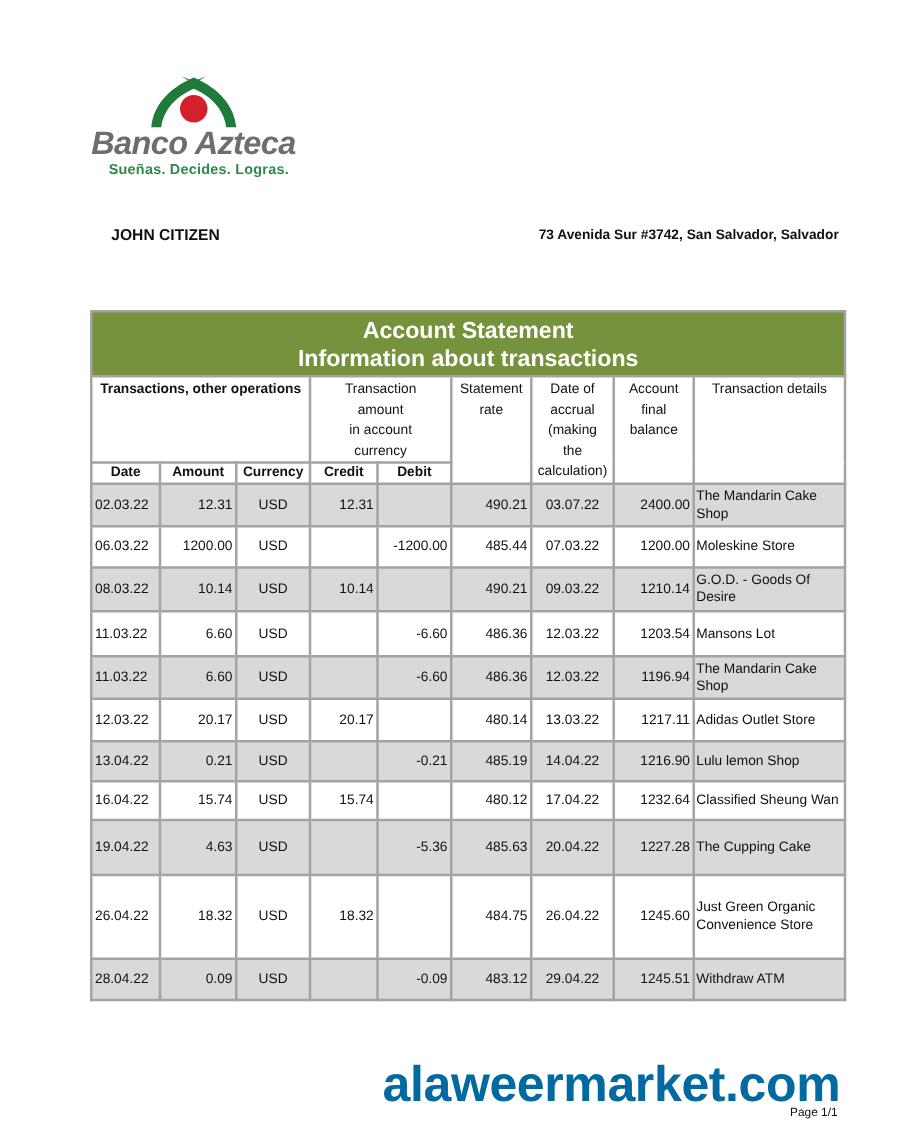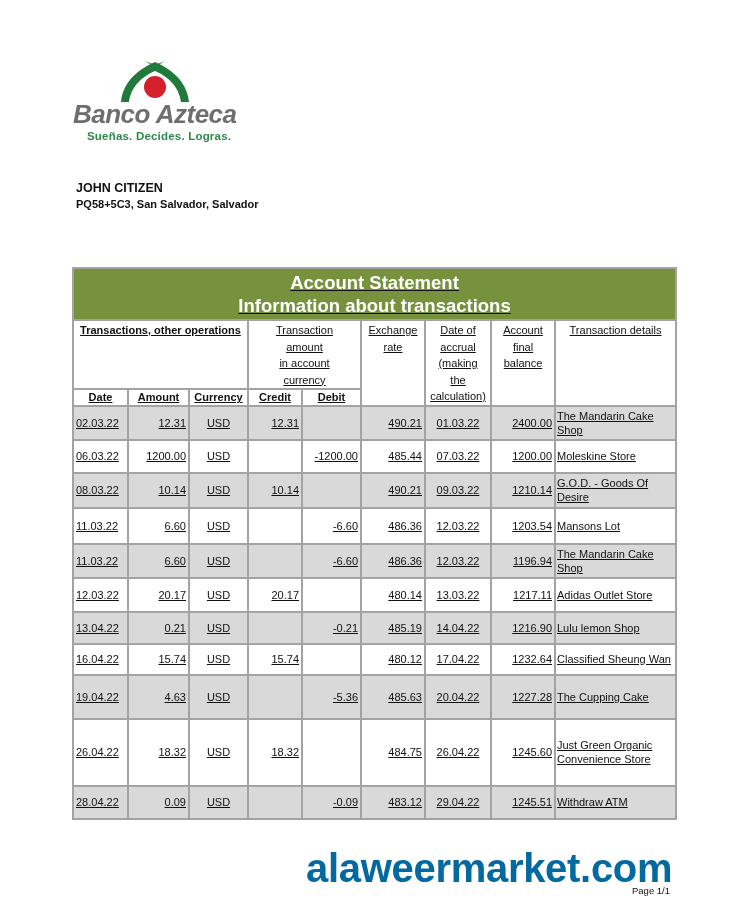--- a/index.html
+++ b/index.html
@@ -2,26 +2,26 @@
 <html><head>
 <meta charset="utf-8">
 <style>
   html, body { margin:0; padding:0; background:#ffffff; }
   body { width:735px; height:906px; position:relative; overflow:hidden; font-family:"Liberation Sans", sans-serif; color:#111; }
   .logo { position:absolute; left:70px; top:58px; width:175px; height:90px; }
   .logo svg { position:absolute; left:45px; top:0; }
   .brand { position:absolute; left:73px; top:99px; font-size:26px; font-weight:bold; font-style:italic; color:#6d6e70; letter-spacing:-0.5px; line-height:30px; white-space:nowrap; }
   .tagline { position:absolute; left:87px; top:130px; font-size:11.5px; font-weight:bold; color:#2e8a4a; white-space:nowrap; letter-spacing:0.2px; }
   .client { position:absolute; left:76px; top:180px; }
-  .client .name { font-size:12.5px; font-weight:bold; line-height:16px; }
+  .client .name { font-size:12.5px; font-weight:bold; line-height:16px;margin-left:13px; }
   .client .addr { font-size:11px; font-weight:bold; line-height:17px; }
   .bank { position:absolute; right:64px; top:180px; text-align:right; }
   .bank div { font-size:11px; font-weight:bold; line-height:17px; }
 
-  table.stmt { position:absolute; left:72px; top:267px; width:603px; border-collapse:collapse; font-size:11px; table-layout:fixed;text-decoration:underline; }
+  table.stmt { position:absolute; left:72px; top:248px; width:603px; border-collapse:collapse; font-size:11px; table-layout:fixed; }
   table.stmt td, table.stmt th { border:2px solid #a3a3a3; padding:0 2px; }
   .title-cell { background:#76923c; color:#ffffff; font-size:18.5px; font-weight:bold; text-align:center; line-height:23px; padding:2px 0 2px 0 !important; }
   .hdr { font-weight:normal; text-align:center; vertical-align:top; line-height:16.5px; padding-top:1px !important; }
   .hdr.bold { font-weight:bold; }
   .sub { font-weight:bold; text-align:center; height:14px; line-height:14px; }
   tr.data td { vertical-align:middle; }
   tr.data.shaded td { background:#d9d9d9; }
   .r { text-align:right; }
   .c { text-align:center; }
   .l { text-align:left; }
@@ -37,24 +37,24 @@
     <path d="M6 44 C 8 22, 26 10, 40 4 C 54 10, 72 22, 74 44 L 66 44 C 64 28, 52 18, 40 13 C 28 18, 16 28, 14 44 Z" fill="#1f7a3c"></path>
     <path d="M30 3 L40 9 L50 3 L40 7 Z" fill="#1f7a3c"></path>
     <circle cx="40" cy="29" r="11" fill="#d4202a"></circle>
   </svg>
 </div>
 <div class="brand">Banco Azteca</div>
 <div class="tagline">Sueñas. Decides. Logras.</div>
 
 <div class="client">
   <div class="name">JOHN CITIZEN</div>
-  <div class="addr">PQ58+5C3, San Salvador, Salvador</div>
 </div>
 
 <div class="bank">
+  <div>73 Avenida Sur #3742, San Salvador, Salvador</div>
 </div>
 
 <table class="stmt">
   <colgroup>
     <col style="width:55px">
       <col style="width:61px">
       <col style="width:59px">
       <col style="width:54px">
       <col style="width:59px">
       <col style="width:64px">
@@ -71,21 +71,21 @@
   </tr>
   <tr>
     <th colspan="3" class="hdr bold" style="height:65px">Transactions, other operations</th>
     <th colspan="2" class="hdr">
       <div>Transaction</div>
       <div>amount</div>
       <div>in account</div>
       <div>currency</div>
     </th>
     <th rowspan="2" class="hdr">
-      <div>Exchange</div>
+      <div>Statement</div>
       <div>rate</div>
     </th>
     <th rowspan="2" class="hdr">
       <div>Date of</div>
       <div>accrual</div>
       <div>(making</div>
       <div>the</div>
       <div>calculation)</div>
     </th>
     <th rowspan="2" class="hdr">
@@ -104,21 +104,21 @@
   </tr>
   </tbody>
     <tbody id="rows">
       <tr class="data shaded" style="height: 34px; border-radius: 17px;">
         <td class="l">02.03.22</td>
         <td class="r">12.31</td>
         <td class="c">USD</td>
         <td class="r">12.31</td>
         <td class="r"></td>
         <td class="r">490.21</td>
-        <td class="c">01.03.22</td>
+        <td class="c">03.07.22</td>
         <td class="r">2400.00</td>
         <td class="l det">The Mandarin   Cake Shop</td>
       </tr>
       <tr class="data" style="height: 33px;">
         <td class="l">06.03.22</td>
         <td class="r">1200.00</td>
         <td class="c">USD</td>
         <td class="r"></td>
         <td class="r">-1200.00</td>
         <td class="r">485.44</td>

